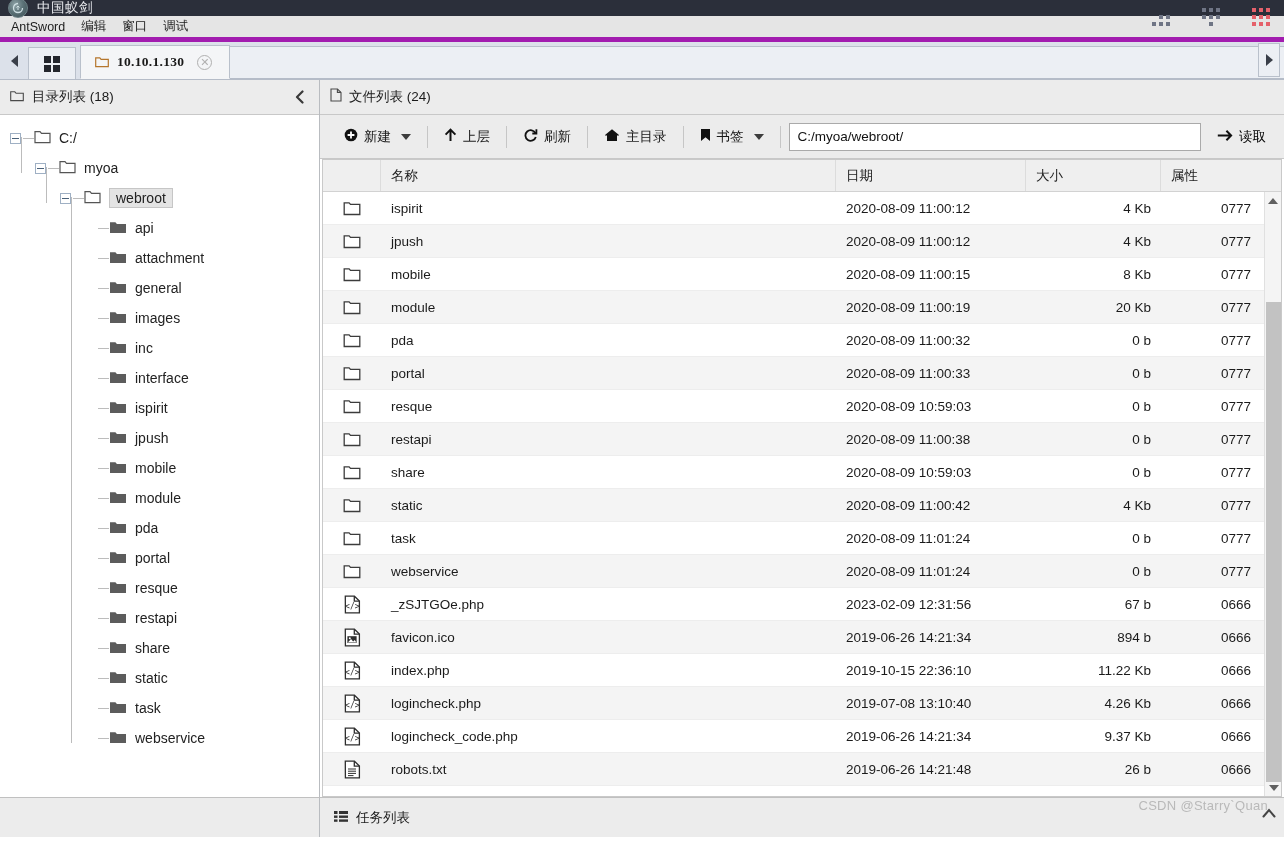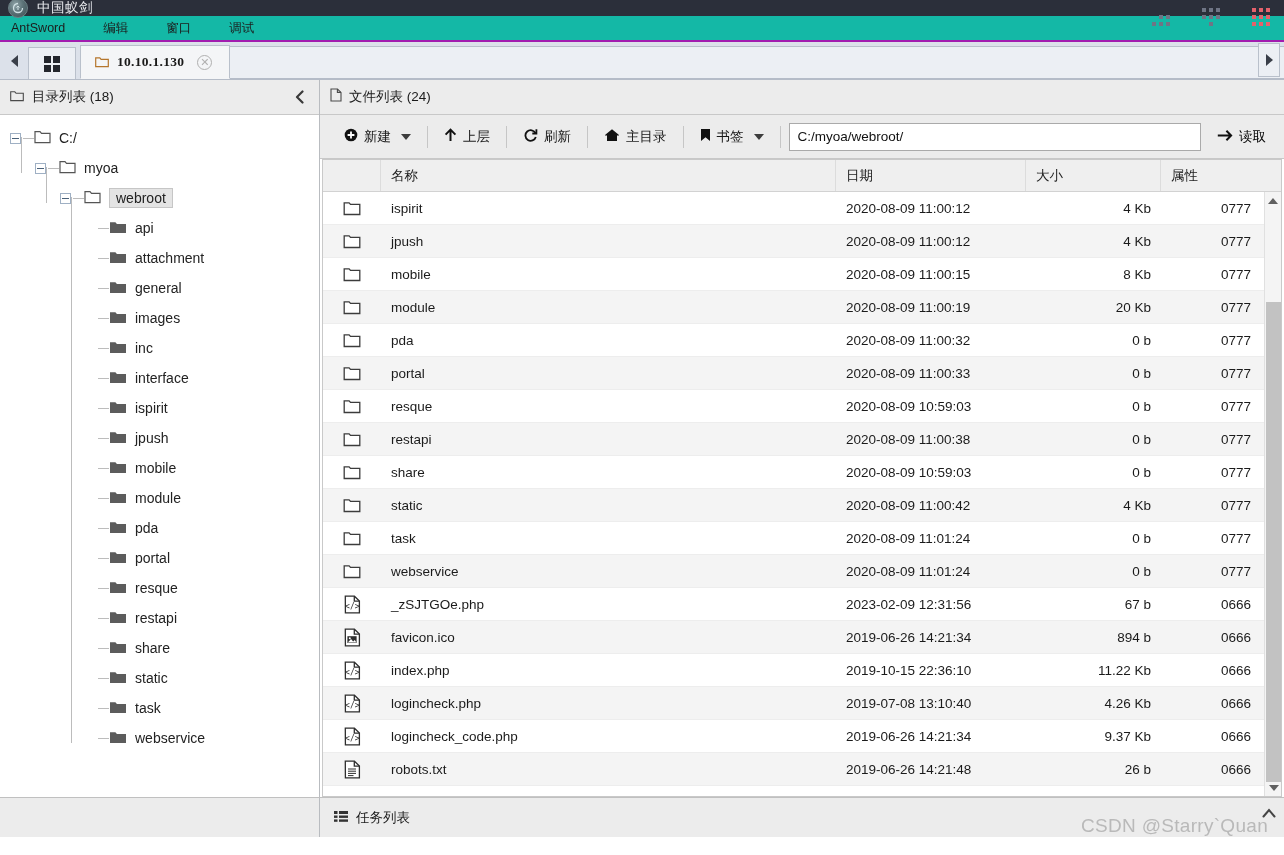--- a/index.html
+++ b/index.html
@@ -29,22 +29,22 @@
     grid-template-rows: repeat(3, 4px); gap: 3px; cursor: pointer; }
   .dotgrid i { width: 4px; height: 4px; background: #6f7585; display: block; }
   .dotgrid.min i:nth-child(1), .dotgrid.min i:nth-child(2),
   .dotgrid.min i:nth-child(3) { background: transparent; }
   .dotgrid.min i:nth-child(4) { background: transparent; }
   .dotgrid.max i:nth-child(7), .dotgrid.max i:nth-child(9) { background: transparent; }
   .dotgrid.close i { background: #e5616b; }
 
   
   .menubar {
-    height: 26px; background: #14b8a6; display: flex; align-items: center;
-    padding-left: 8px; gap: 32px; border-bottom: 2px solid #a21caf;
+    height: 26px; background: #e5e5e5; display: flex; align-items: center;
+    padding-left: 8px; gap: 10px; border-bottom: 5px solid #a21caf;
   }
   .menubar .mi { font-size: 12.5px; color: #1c1c1c; cursor: default;
     padding: 2px 3px; }
 
   
   .tabbar {
     height: 38px; background: #dce1ea; display: flex; align-items: flex-end;
     padding: 0 0 0 0; position: relative; border-bottom: 1px solid #b5bcc8;
   }
   .tab-scroll-l, .tab-scroll-r {
@@ -174,22 +174,22 @@
   .vs-thumb { position: absolute; left: 1px; width: 15px; background: #c2c2c2;
     cursor: pointer; }
 
   
   .statusbar {
     height: 40px; background: #ececec; border-top: 1px solid #c0c0c0;
     display: flex; align-items: center; padding: 0 14px; position: relative;
   }
   .status-left { display: flex; align-items: center; gap: 8px;
     font-size: 13.5px; color: #1b1b1b; cursor: pointer; }
-  .watermark { position: absolute; right: 16px; bottom: 0;
-    font-size: 19px; color: #b9b9b9; letter-spacing: .3px; }
+  .watermark { position: absolute; right: 16px; bottom: 24px;
+    font-size: 13px; color: #b9b9b9; letter-spacing: .3px; }
   .status-caret { position: absolute; right: 8px; top: 6px; cursor: pointer; }
   .left-status { width: 320px; height: 40px; background: #ececec;
     border-top: 1px solid #c0c0c0; border-right: 1px solid #b9bcc0; }
   .bottom-row { display: flex; height: 41px; }
   .bottom-right { flex: 1; position: relative; }
 </style>
 </head>
 <body>
 
 <div class="titlebar">

